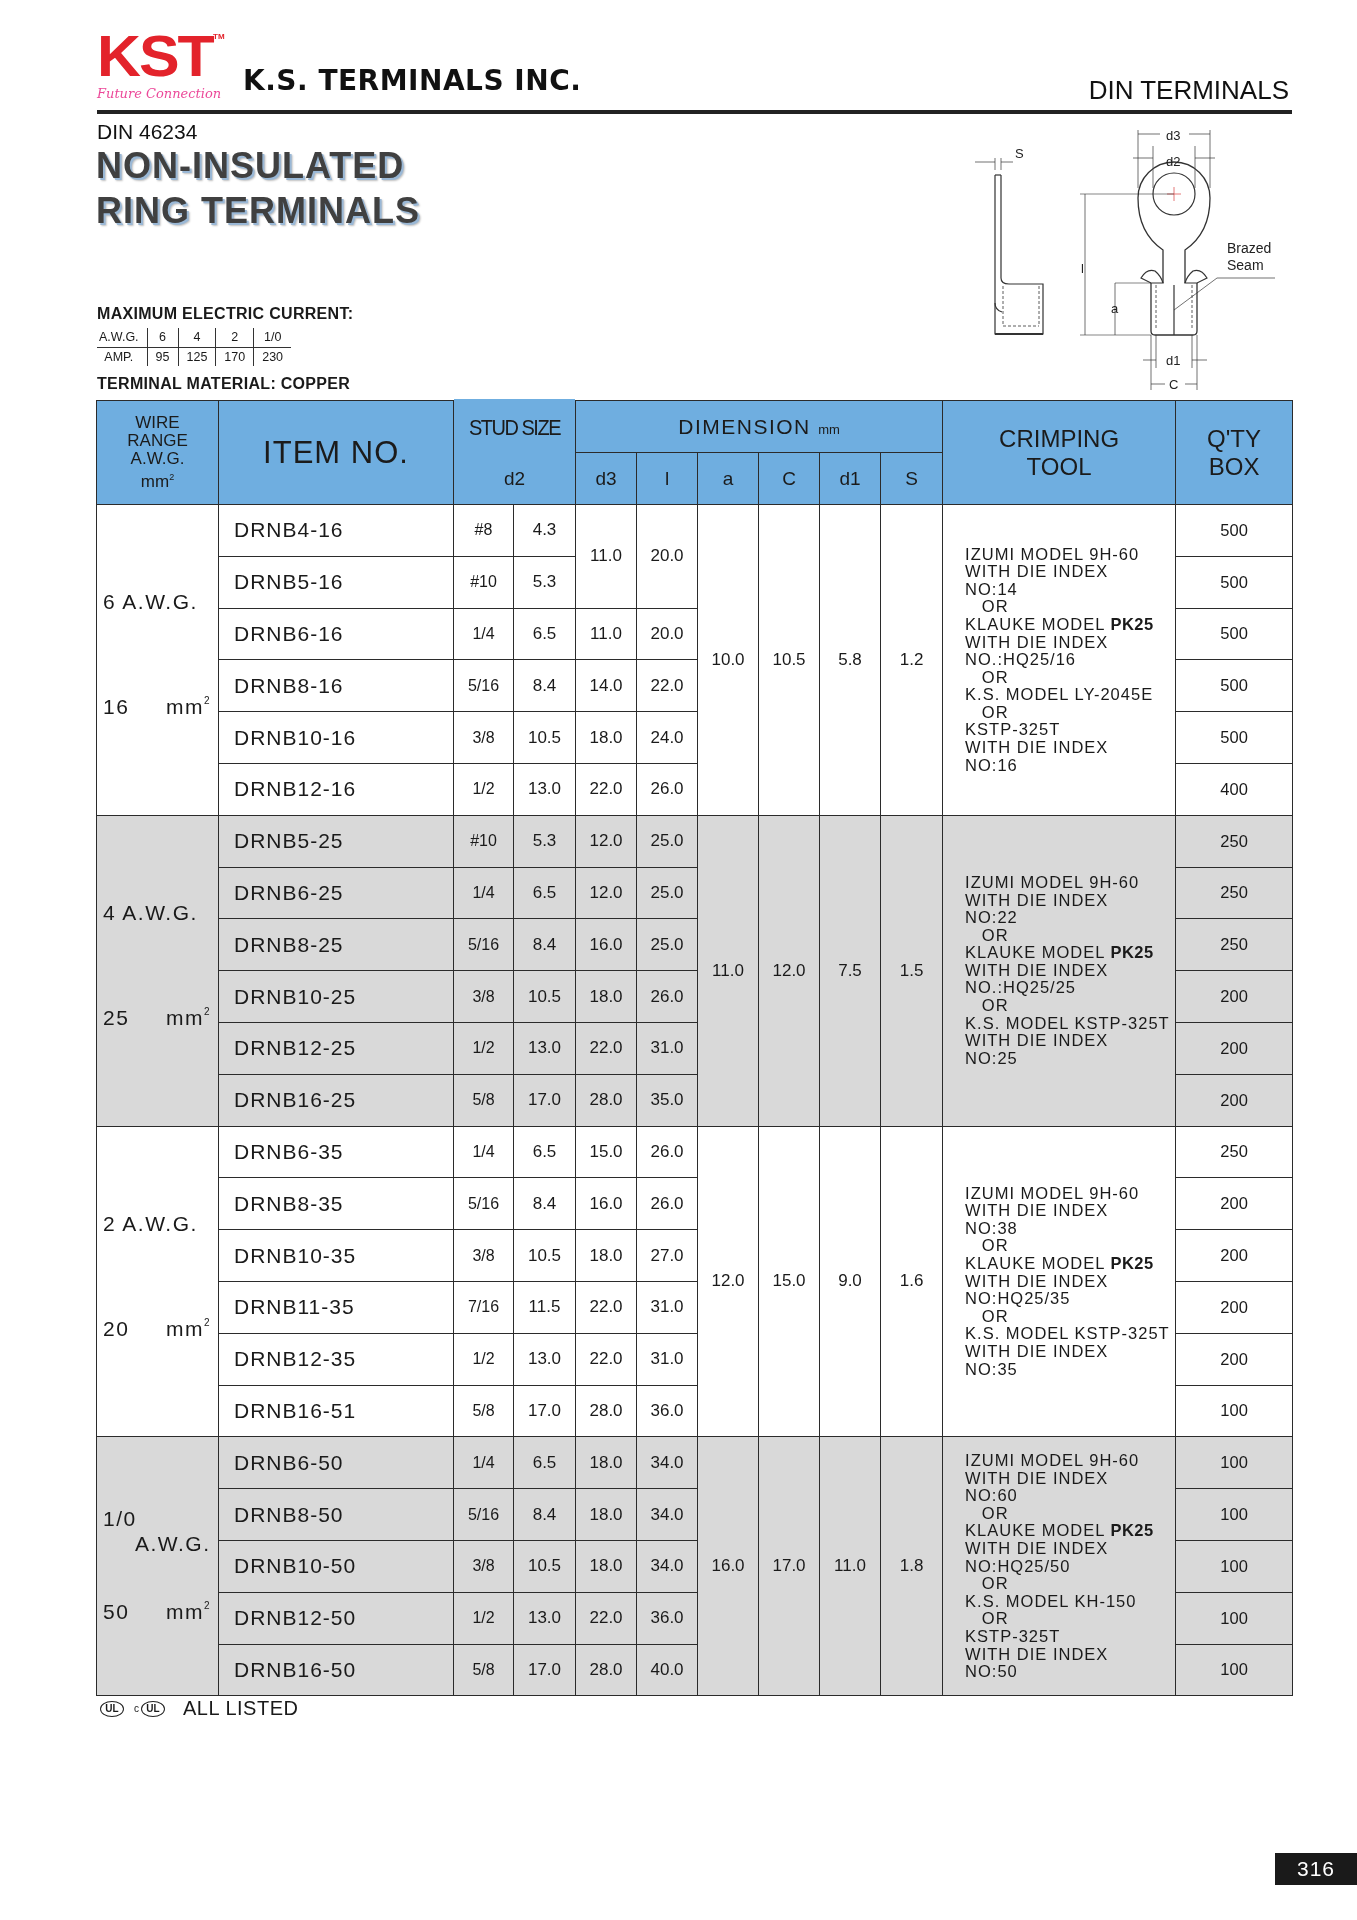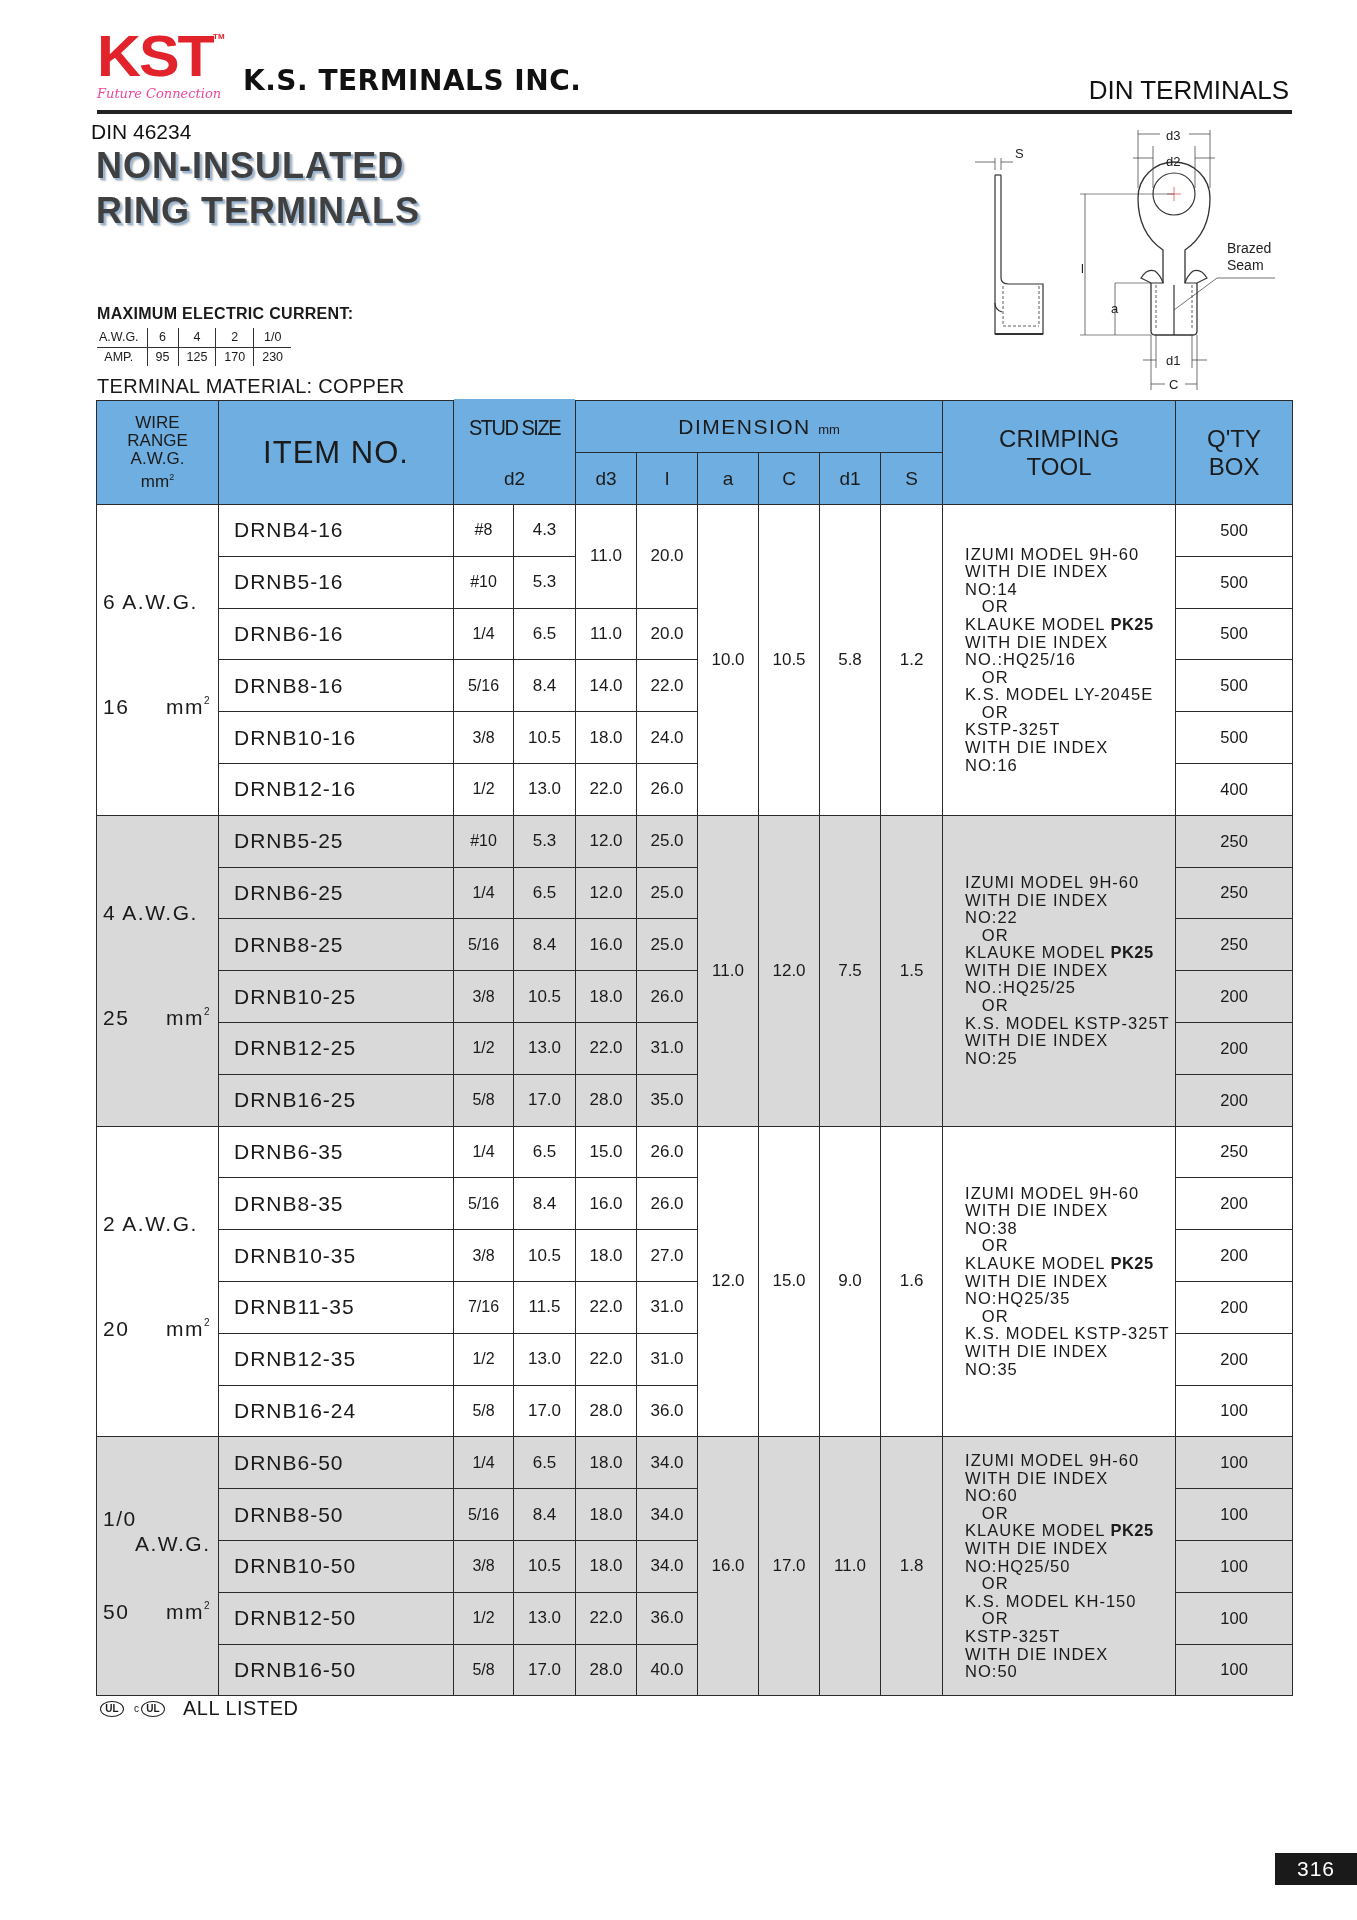--- a/index.html
+++ b/index.html
@@ -8,36 +8,36 @@
 
   
   .logo { position: absolute; left: 97px; top: 26px; width: 130px; height: 80px; }
   .logo-kst { position: absolute; left: 0; top: 0; font-family: "Liberation Sans", sans-serif; font-weight: 900; font-size: 58px; letter-spacing: -2px; color: #e3232b; line-height: 60px; transform: scaleX(1.05); transform-origin: left; }
   .logo-tm { position: absolute; left: 116px; top: 6px; font-size: 8px; font-weight: bold; color: #e3232b; }
   .logo-tag { position: absolute; left: 0; top: 60px; font-family: "DejaVu Serif", serif; font-style: italic; font-size: 13px; color: #ec4899; white-space: nowrap; }
   .company { position: absolute; left: 243px; top: 64px; font-family: "DejaVu Sans", sans-serif; font-weight: bold; font-size: 28px; color: #111; letter-spacing: 0.5px; }
   .section-title { position: absolute; right: 68px; top: 75px; font-size: 26px; color: #111; }
   .header-rule { position: absolute; left: 97px; top: 110px; width: 1195px; height: 4px; background: #222; }
 
-  .din-code { position: absolute; left: 91px; top: 120px; font-size: 21px; color: #111; }
+  .din-code { position: absolute; left: 97px; top: 120px; font-size: 21px; color: #111; }
   .title-line { position: absolute; left: 96px; font-weight: bold; font-size: 36px; letter-spacing: 1px;
     color: #404040; text-shadow: 2px 2px 0 #9ab8d6, 3px 3px 2px rgba(0,0,0,0.25); }
   .title-1 { top: 145px; }
   .title-2 { top: 190px; }
 
   
   .diagram { position: absolute; left: 975px; top: 128px; width: 320px; height: 270px; }
 
   
   .mec-title { position: absolute; left: 97px; top: 305px; font-weight: bold; font-size: 16px; letter-spacing: 0.3px; }
   .mec-table { position: absolute; left: 97px; top: 328px; border-collapse: collapse; font-size: 12.5px; }
   .mec-table td { padding: 0 8px; height: 19px; text-align: center; border-left: 1px solid #333; }
   .mec-table td:first-child { border-left: none; padding-left: 2px; }
   .mec-table tr:first-child td { border-bottom: 1px solid #333; }
-  .material { position: absolute; left: 97px; top: 375px; font-weight: normal; font-size: 20px; letter-spacing: 0.3px; }
+  .material { position: absolute; left: 97px; top: 375px; font-weight: bold; font-size: 16px; letter-spacing: 0.3px; }
 
   
   .spec { position: absolute; left: 96px; top: 400px; width: 1196px; border-collapse: collapse; table-layout: fixed; }
   .spec th, .spec td { border: 1px solid #2b2b2b; text-align: center; vertical-align: middle; font-weight: normal; }
   .spec thead th { background: #6faee0; color: #1b1b1b; }
   .spec thead tr.h1 th { height: 52px; }
   .spec thead tr.h2 th { height: 52px; font-size: 19px; }
   .spec .th-wire { font-size: 17px; line-height: 18px; }
   .spec .th-item { font-size: 31px; letter-spacing: 1px; }
   .spec .th-stud { font-size: 20px; letter-spacing: -1.5px; transform: scaleY(1.1); }
@@ -412,21 +412,21 @@
     </tr>
     <tr>
       <td class="item">DRNB12-35</td>
       <td class="frac">1/2</td>
       <td class="dimv">13.0</td>
       <td class="dimv">22.0</td>
       <td class="dimv">31.0</td>
       <td class="qty">200</td>
     </tr>
     <tr>
-      <td class="item">DRNB16-24</td>
+      <td class="item">DRNB16-51</td>
       <td class="frac">5/8</td>
       <td class="dimv">17.0</td>
       <td class="dimv">28.0</td>
       <td class="dimv">36.0</td>
       <td class="qty">100</td>
     </tr>
   </tbody>
 
   <tbody class="shaded">
     <tr class="grp-start">

